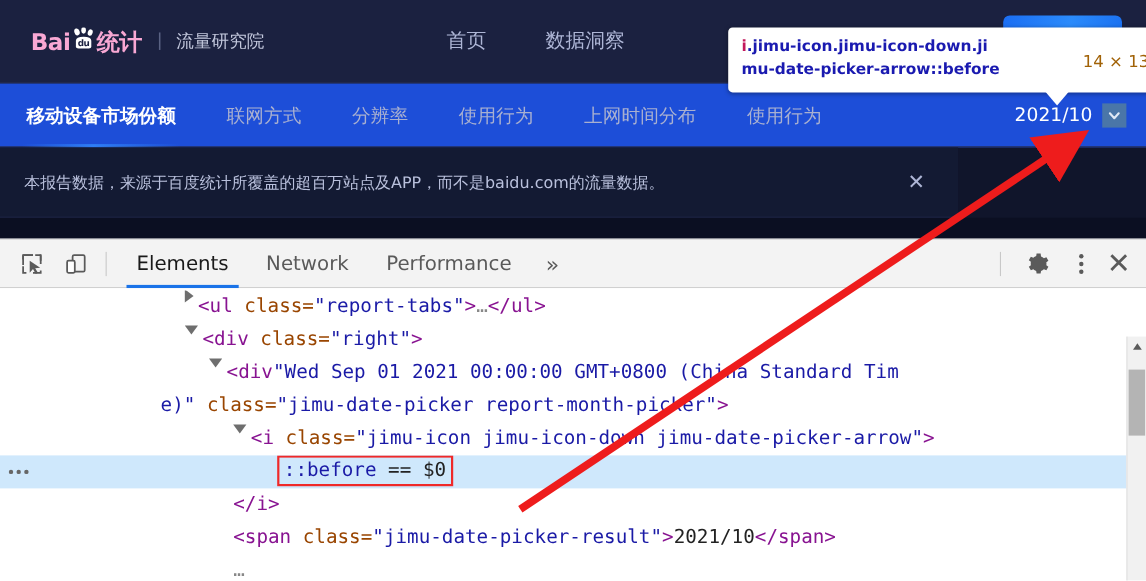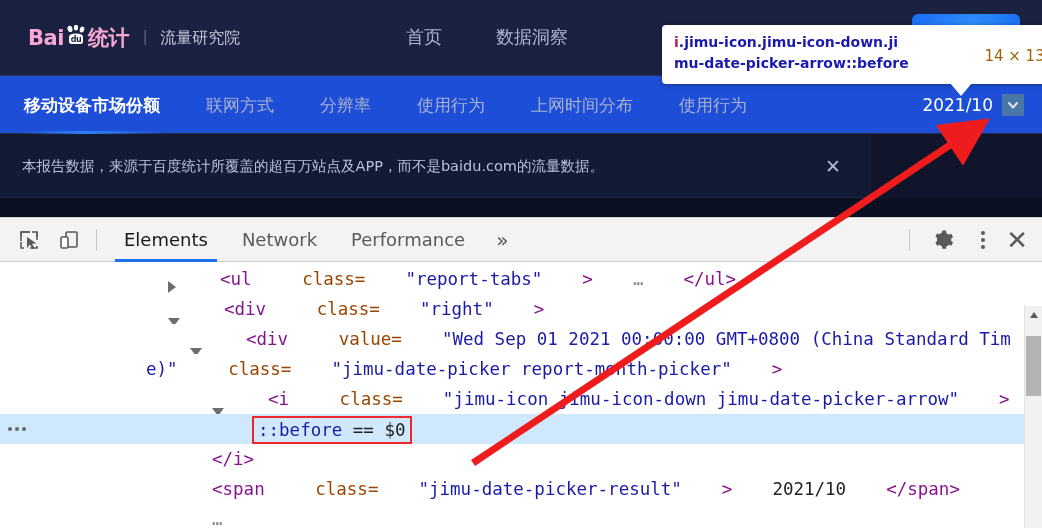--- a/index.html
+++ b/index.html
@@ -174,21 +174,21 @@
   .dom-tree {
     position: absolute; left: 0; top: 0; right: 18px; bottom: 0;
     font-family: "DejaVu Sans Mono", monospace;
     font-size: 17.5px;
     line-height: 30px;
     color: #222;
     padding-top: 2px;
   }
   .dom-row {
     position: relative; height: 30px; white-space: pre; overflow: hidden;
-    display: flex; align-items: flex-end; gap: 40px;
+    display: flex; align-items: flex-start;
   }
   .dom-row.selected { background: #cfe8fc; }
   .dom-dots {
     position: absolute; left: 8px; top: 0; height: 30px;
     display: flex; align-items: center; gap: 3px;
   }
   .dom-dots i { width: 4px; height: 4px; border-radius: 50%; background: #666; display: block; }
   .tri {
     display: inline-block; width: 0; height: 0; margin-right: 4px;
     position: relative; top: -1px;
@@ -373,21 +373,21 @@
 
         <div class="dom-row" style="padding-left:168px;">
           <span class="tri closed"></span><span class="tg">&lt;ul</span><span class="at"> class=</span><span class="vl">"report-tabs"</span><span class="tg">&gt;</span><span class="dl">…</span><span class="tg">&lt;/ul&gt;</span>
         </div>
 
         <div class="dom-row" style="padding-left:168px;">
           <span class="tri open"></span><span class="tg">&lt;div</span><span class="at"> class=</span><span class="vl">"right"</span><span class="tg">&gt;</span>
         </div>
 
         <div class="dom-row" style="padding-left:190px;">
-          <span class="tri open"></span><span class="tg">&lt;div</span><span class="at"> value=</span><span class="vl">"Wed Sep 01 2021 00:00:00 GMT+0800 (China Standard Tim</span>
+          <span class="tri open"></span><span class="tg">&lt;div</span><span class="vl">"Wed Sep 01 2021 00:00:00 GMT+0800 (China Standard Tim</span>
         </div>
 
         <div class="dom-row" style="padding-left:146px;">
           <span class="vl">e)"</span><span class="at"> class=</span><span class="vl">"jimu-date-picker report-month-picker"</span><span class="tg">&gt;</span>
         </div>
 
         <div class="dom-row" style="padding-left:212px;">
           <span class="tri open"></span><span class="tg">&lt;i</span><span class="at"> class=</span><span class="vl">"jimu-icon jimu-icon-down jimu-date-picker-arrow"</span><span class="tg">&gt;</span>
         </div>
 

